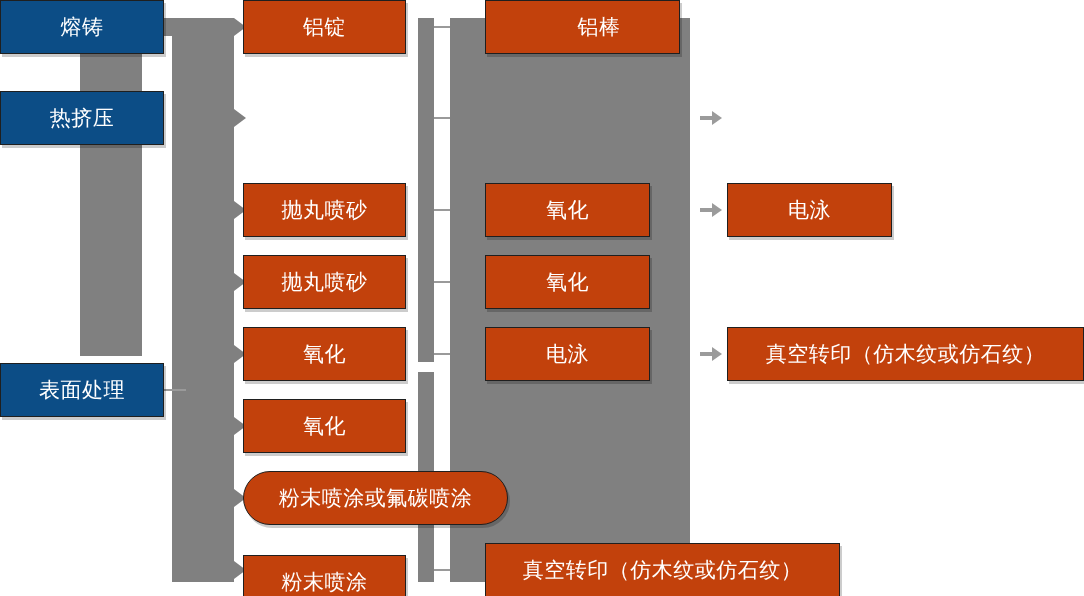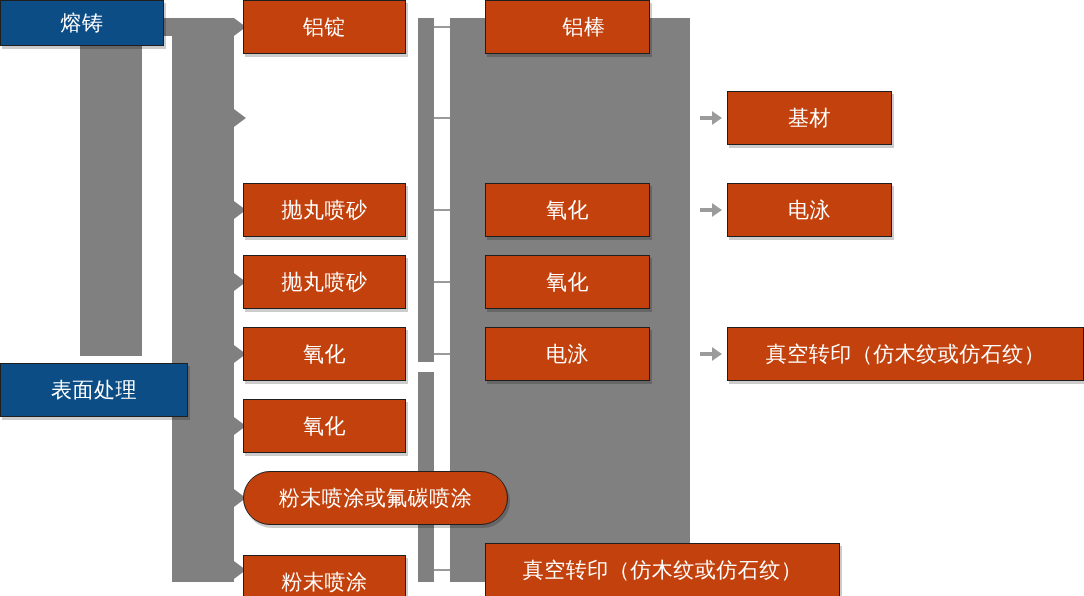--- a/index.html
+++ b/index.html
@@ -88,24 +88,27 @@
   <div class="grayline" style="left:434px;top:569px;width:16px;height:2px;"></div>
   <div class="whiteline" style="left:418px;top:362px;width:16px;height:10px;"></div>
 
   <div class="sm-arrow" style="left:700px;top:116px;width:14px;"></div>
   <div class="sm-head" style="left:712px;top:111px;"></div>
   <div class="sm-arrow" style="left:700px;top:208px;width:14px;"></div>
   <div class="sm-head" style="left:712px;top:203px;"></div>
   <div class="sm-arrow" style="left:700px;top:352px;width:14px;"></div>
   <div class="sm-head" style="left:712px;top:347px;"></div>
 
-  <div class="box dark" style="left:0px;top:0px;width:164px;height:46px;">
+  <div class="box dark" style="left:0px;top:0px;width:164px;height:54px;">
     <span class="box-text">熔铸</span>
   </div>
-  <div class="box dark" style="left:0px;top:363px;width:188px;height:54px;">
+  <div class="box dark" style="left:0px;top:91px;width:164px;height:54px;">
+    <span class="box-text">热挤压</span>
+  </div>
+  <div class="box dark" style="left:0px;top:363px;width:164px;height:54px;">
     <span class="box-text">表面处理</span>
   </div>
 
   <div class="box light" style="left:243px;top:0px;width:163px;height:54px;">
     <span class="box-text">铝锭</span>
   </div>
   <div class="box light" style="left:243px;top:183px;width:163px;height:54px;">
     <span class="box-text">抛丸喷砂</span>
   </div>
   <div class="box light" style="left:243px;top:255px;width:163px;height:54px;">
@@ -117,39 +120,36 @@
   <div class="box light" style="left:243px;top:399px;width:163px;height:54px;">
     <span class="box-text">氧化</span>
   </div>
   <div class="box light" style="left:243px;top:471px;width:265px;height:54px;border-radius:27px;">
     <span class="box-text">粉末喷涂或氟碳喷涂</span>
   </div>
   <div class="box light" style="left:243px;top:543px;width:163px;height:54px;margin-top:12px;">
     <span class="box-text">粉末喷涂</span>
   </div>
 
-  <div class="box light" style="left:485px;top:0px;width:165px;height:54px;padding-left:33px;">
+  <div class="box light" style="left:485px;top:0px;width:195px;height:54px;padding-left:33px;">
     <span class="box-text">铝棒</span>
   </div>
   <div class="box light" style="left:485px;top:183px;width:165px;height:54px;">
     <span class="box-text">氧化</span>
   </div>
   <div class="box light" style="left:485px;top:255px;width:165px;height:54px;">
     <span class="box-text">氧化</span>
   </div>
   <div class="box light" style="left:485px;top:327px;width:165px;height:54px;">
     <span class="box-text">电泳</span>
   </div>
   <div class="box light" style="left:485px;top:543px;width:355px;height:54px;">
     <span class="box-text">真空转印（仿木纹或仿石纹）</span>
   </div>
 
-  <div class="box light" style="left:727px;top:91px;width:165px;height:54px;">
-    <span class="box-text">基材</span>
-  </div>
   <div class="box light" style="left:727px;top:183px;width:165px;height:54px;">
     <span class="box-text">电泳</span>
   </div>
   <div class="box light" style="left:727px;top:327px;width:357px;height:54px;">
     <span class="box-text">真空转印（仿木纹或仿石纹）</span>
   </div>
 
 </div>
 
 </body></html>

